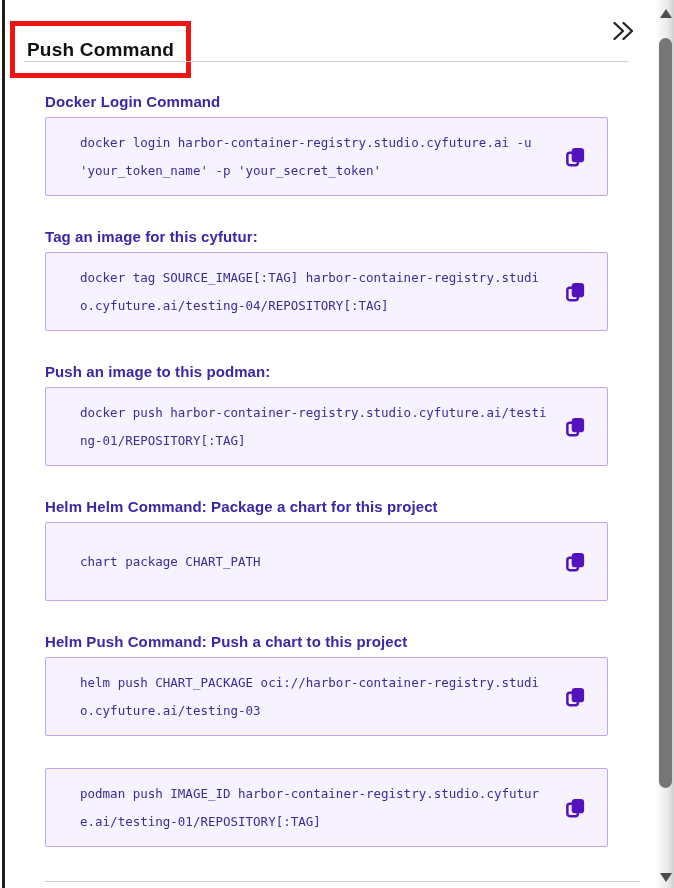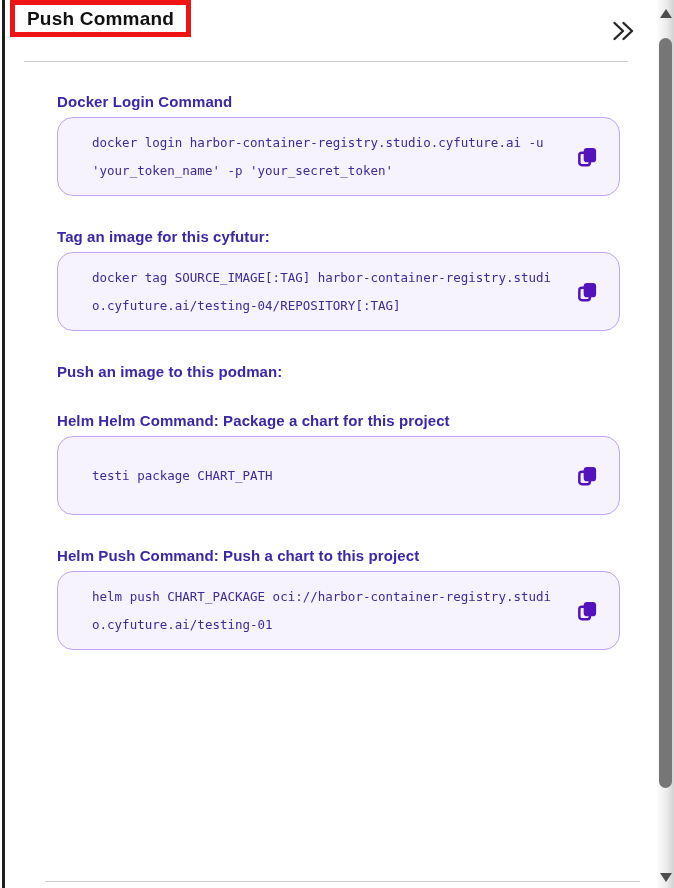--- a/index.html
+++ b/index.html
@@ -20,51 +20,51 @@
   body{
     width:674px;height:888px;position:relative;overflow:hidden;
     font-family:"Liberation Sans",sans-serif;
   }
   .left-edge{
     position:absolute;left:2px;top:0;width:3px;height:888px;
     background:var(--panel-edge);
   }
   
   .title-box{
-    position:absolute;left:10px;top:0;
+    position:absolute;left:10px;top:21px;
     border:5px solid var(--annotation-red);
-    padding:3px 12px;background:#ffffff;
+    padding:13px 12px;background:#ffffff;
   }
   .panel-title{
     font-size:19px;line-height:21px;font-weight:700;color:var(--title-text);
     letter-spacing:.2px;white-space:nowrap;
   }
   .collapse-btn{
     position:absolute;right:38px;top:19px;width:26px;height:24px;
     background:none;border:none;cursor:pointer;padding:0;
     display:flex;align-items:center;justify-content:center;
   }
   .header-divider{
     position:absolute;top:61px;left:24px;right:46px;height:1px;
     background:var(--divider);
   }
   
   .content{
     position:absolute;top:93px;left:45px;width:563px;
   }
-  .cmd-section{margin-bottom:32px;margin-left:12px;}
+  .cmd-section{margin-bottom:32px;}
   .cmd-heading{
     font-size:15px;line-height:17px;font-weight:700;
     color:var(--heading-text);margin-bottom:7px;letter-spacing:.1px;
   }
   .code-block{
     position:relative;height:79px;width:563px;
     background:var(--code-bg);
     border:1px solid var(--code-border);
-    border-radius:16px;
+    border-radius:2px;
     display:flex;align-items:center;
     padding:0 58px 0 34px;
   }
   .code-text{
     font-family:"DejaVu Sans Mono",monospace;
     font-size:12.5px;line-height:28px;
     color:var(--code-text);
     white-space:pre;
   }
   .copy-btn{
@@ -136,50 +136,70 @@
         <svg width="23" height="24" viewBox="0 0 24 24">
           <rect x="3.5" y="7.5" width="11" height="13" rx="2.5" fill="none" stroke="var(--accent-purple)" stroke-width="2.6"></rect>
           <rect x="8" y="2.5" width="13" height="15" rx="3.5" fill="var(--accent-purple)"></rect>
         </svg>
       </button>
     </div>
   </section>
 
   <section class="cmd-section">
     <h2 class="cmd-heading">Push an image to this podman:</h2>
+    <div class="code-block">
+      <pre class="code-text">docker push harbor-container-registry.studio.cyfuture.ai/testi
+ng-01/REPOSITORY[:TAG]</pre>
+      <button class="copy-btn">
+        <svg width="23" height="24" viewBox="0 0 24 24">
+          <rect x="3.5" y="7.5" width="11" height="13" rx="2.5" fill="none" stroke="var(--accent-purple)" stroke-width="2.6"></rect>
+          <rect x="8" y="2.5" width="13" height="15" rx="3.5" fill="var(--accent-purple)"></rect>
+        </svg>
+      </button>
+    </div>
   </section>
 
   <section class="cmd-section">
     <h2 class="cmd-heading">Helm Helm Command: Package a chart for this project</h2>
     <div class="code-block">
-      <pre class="code-text">testi package CHART_PATH</pre>
+      <pre class="code-text">chart package CHART_PATH</pre>
       <button class="copy-btn">
         <svg width="23" height="24" viewBox="0 0 24 24">
           <rect x="3.5" y="7.5" width="11" height="13" rx="2.5" fill="none" stroke="var(--accent-purple)" stroke-width="2.6"></rect>
           <rect x="8" y="2.5" width="13" height="15" rx="3.5" fill="var(--accent-purple)"></rect>
         </svg>
       </button>
     </div>
   </section>
 
   <section class="cmd-section">
     <h2 class="cmd-heading">Helm Push Command: Push a chart to this project</h2>
     <div class="code-block">
       <pre class="code-text">helm push CHART_PACKAGE oci://harbor-container-registry.studi
-o.cyfuture.ai/testing-01</pre>
-      <button class="copy-btn">
-        <svg width="23" height="24" viewBox="0 0 24 24">
-          <rect x="3.5" y="7.5" width="11" height="13" rx="2.5" fill="none" stroke="var(--accent-purple)" stroke-width="2.6"></rect>
-          <rect x="8" y="2.5" width="13" height="15" rx="3.5" fill="var(--accent-purple)"></rect>
-        </svg>
-      </button>
-    </div>
-  </section>
-
-  <section class="cmd-section">
+o.cyfuture.ai/testing-03</pre>
+      <button class="copy-btn">
+        <svg width="23" height="24" viewBox="0 0 24 24">
+          <rect x="3.5" y="7.5" width="11" height="13" rx="2.5" fill="none" stroke="var(--accent-purple)" stroke-width="2.6"></rect>
+          <rect x="8" y="2.5" width="13" height="15" rx="3.5" fill="var(--accent-purple)"></rect>
+        </svg>
+      </button>
+    </div>
+  </section>
+
+  <section class="cmd-section">
+    <div class="code-block">
+      <pre class="code-text">podman push IMAGE_ID harbor-container-registry.studio.cyfutur
+e.ai/testing-01/REPOSITORY[:TAG]</pre>
+      <button class="copy-btn">
+        <svg width="23" height="24" viewBox="0 0 24 24">
+          <rect x="3.5" y="7.5" width="11" height="13" rx="2.5" fill="none" stroke="var(--accent-purple)" stroke-width="2.6"></rect>
+          <rect x="8" y="2.5" width="13" height="15" rx="3.5" fill="var(--accent-purple)"></rect>
+        </svg>
+      </button>
+    </div>
   </section>
 
 </div>
 
 <div class="bottom-divider"></div>
 
 <div class="scrollbar">
   <div class="scroll-arrow up"></div>
   <div class="scroll-thumb"></div>
   <div class="scroll-arrow down"></div>

